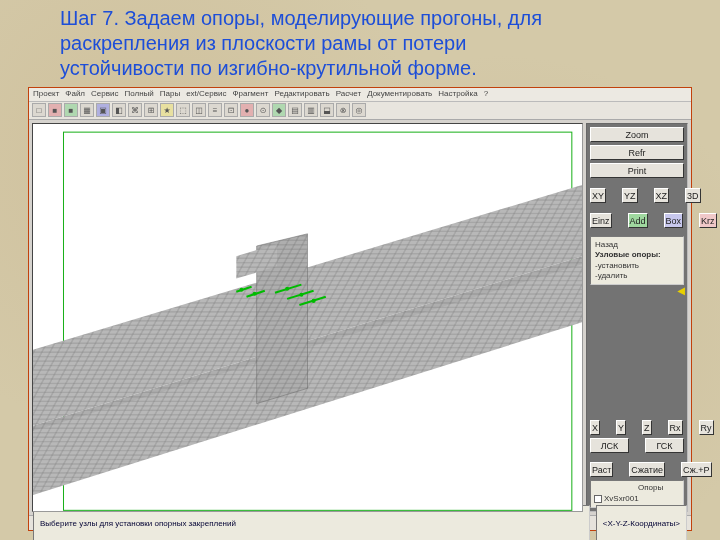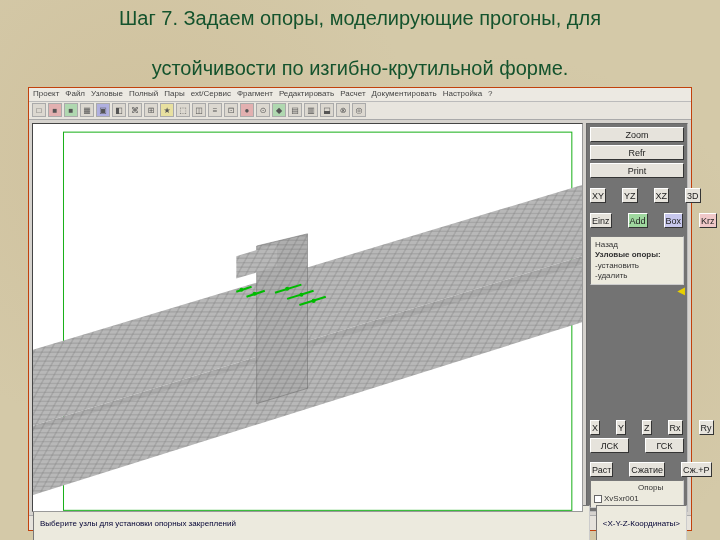--- a/index.html
+++ b/index.html
@@ -7,25 +7,25 @@
     width: 720px; height: 540px;
     background: #d4c9a8;
     background-image:
       radial-gradient(circle at 20% 30%, rgba(200,180,140,.4) 0%, transparent 40%),
       radial-gradient(circle at 70% 60%, rgba(190,170,130,.35) 0%, transparent 45%),
       radial-gradient(circle at 40% 80%, rgba(210,195,160,.3) 0%, transparent 35%);
     font-family: Arial, sans-serif;
     overflow: hidden;
   }
   .slide-title {
-    text-align: center;
+    text-align: left;
     font-size: 20px;
     line-height: 1.25;
     padding: 6px 60px 4px;
-    color: #14532d;
+    color: #1d4ed8;
   }
   .app {
     margin: 2px 28px 0;
     background: #d6d3ce;
     border: 1px solid #c2410c;
     height: 444px;
     display: flex; flex-direction: column;
   }
   .menubar {
     height: 14px; background:#ece9e2; border-bottom:1px solid #bbb;
@@ -66,29 +66,29 @@
   .chk{display:flex;align-items:center;gap:2px;font-size:8px;padding:1px 0}
   .chkbox{width:8px;height:8px;border:1px solid #666;background:#fff}
   .statusbar{height:15px;background:#e6e3dc;border-top:1px solid #aaa;display:flex;font-size:8px;color:#003;align-items:center;padding:0 4px;gap:6px}
   .status-cell{border:1px inset #ccc;padding:13px 6px;background:#eceade}
 </style>
 </head>
 <body>
 
 <div class="slide-title">
   <span>Шаг 7. Задаем опоры, моделирующие прогоны, для</span><br>
-  <br>
+  <span>раскрепления из плоскости рамы от потери</span><br>
   <span>устойчивости по изгибно-крутильной форме.</span>
 </div>
 
 <div class="app">
   <div class="menubar">
     <span>Проект</span>
     <span>Файл</span>
-    <span>Узловые</span>
+    <span>Сервис</span>
     <span>Полный</span>
     <span>Пары</span>
     <span>ext/Сервис</span>
     <span>Фрагмент</span>
     <span>Редактировать</span>
     <span>Расчет</span>
     <span>Документировать</span>
     <span>Настройка</span>
     <span>?</span>
   </div>

